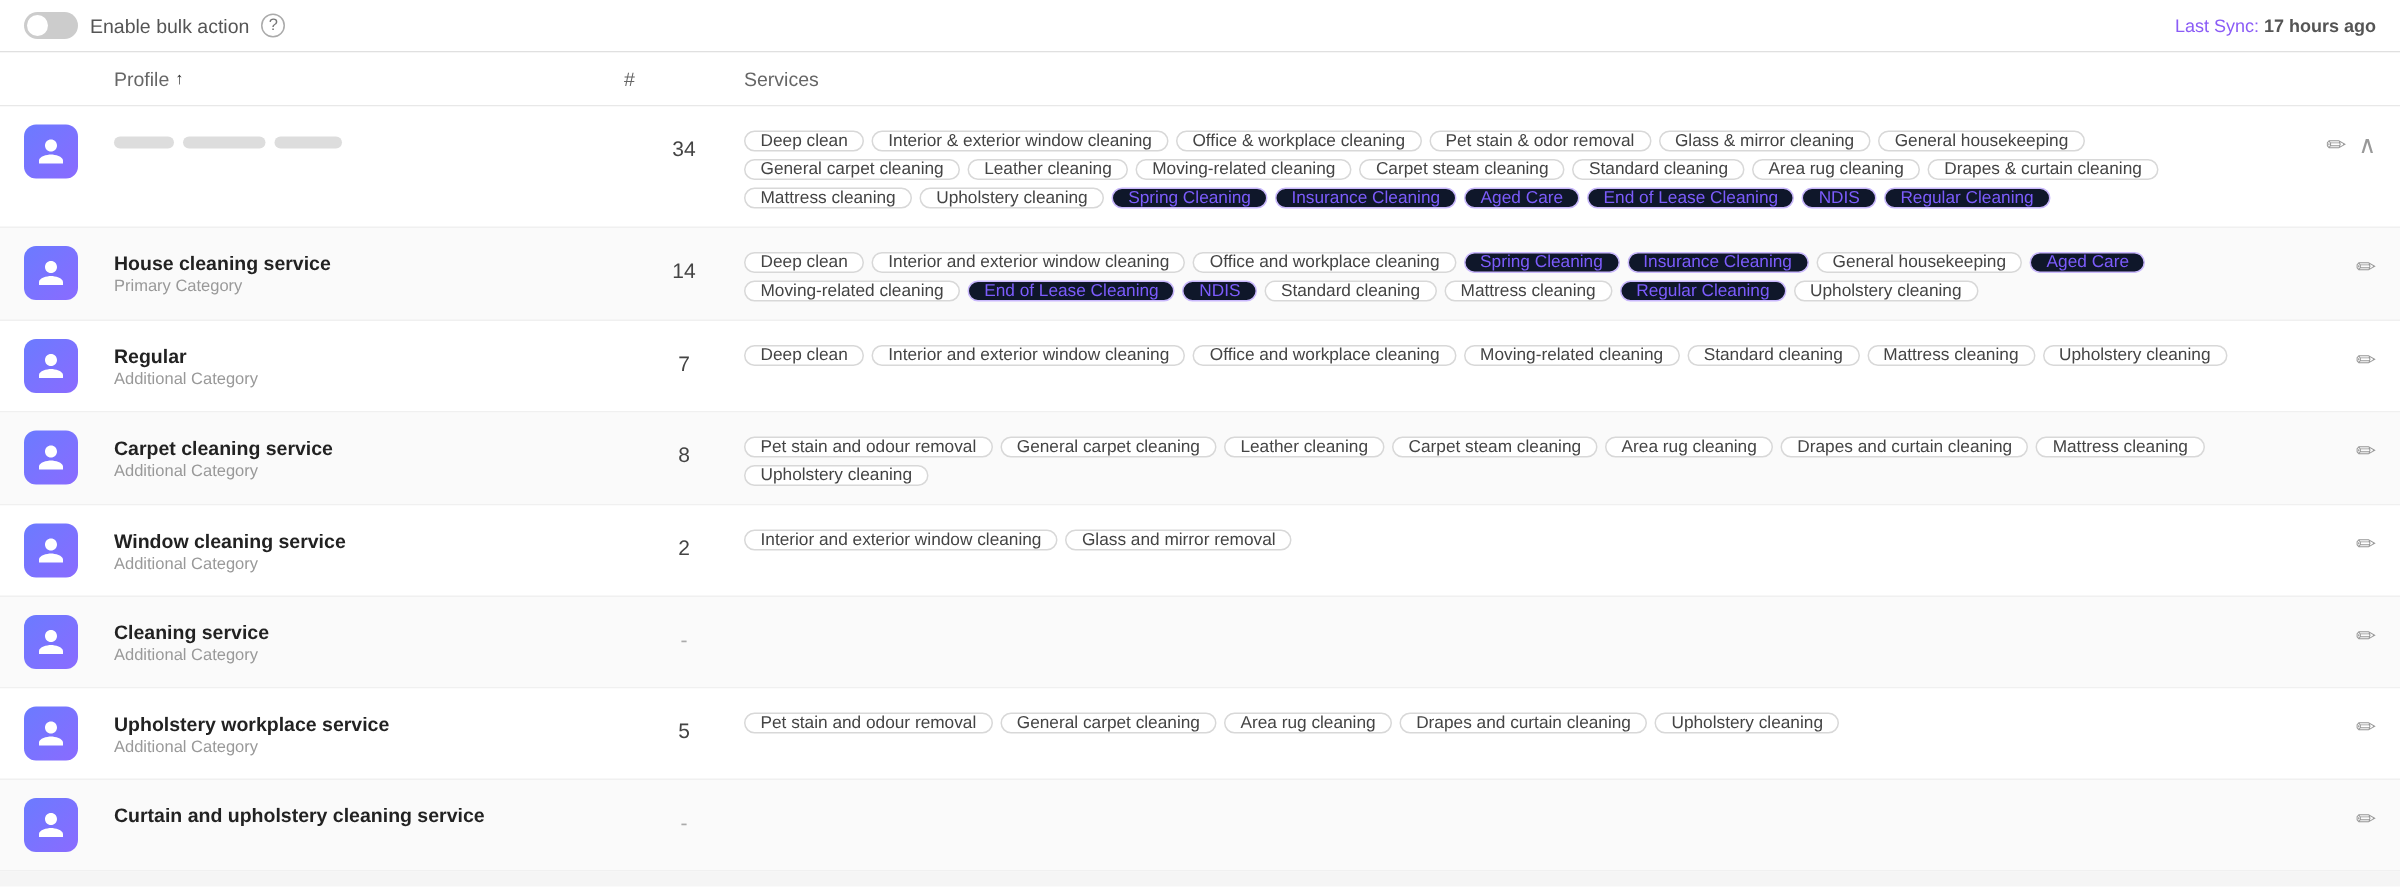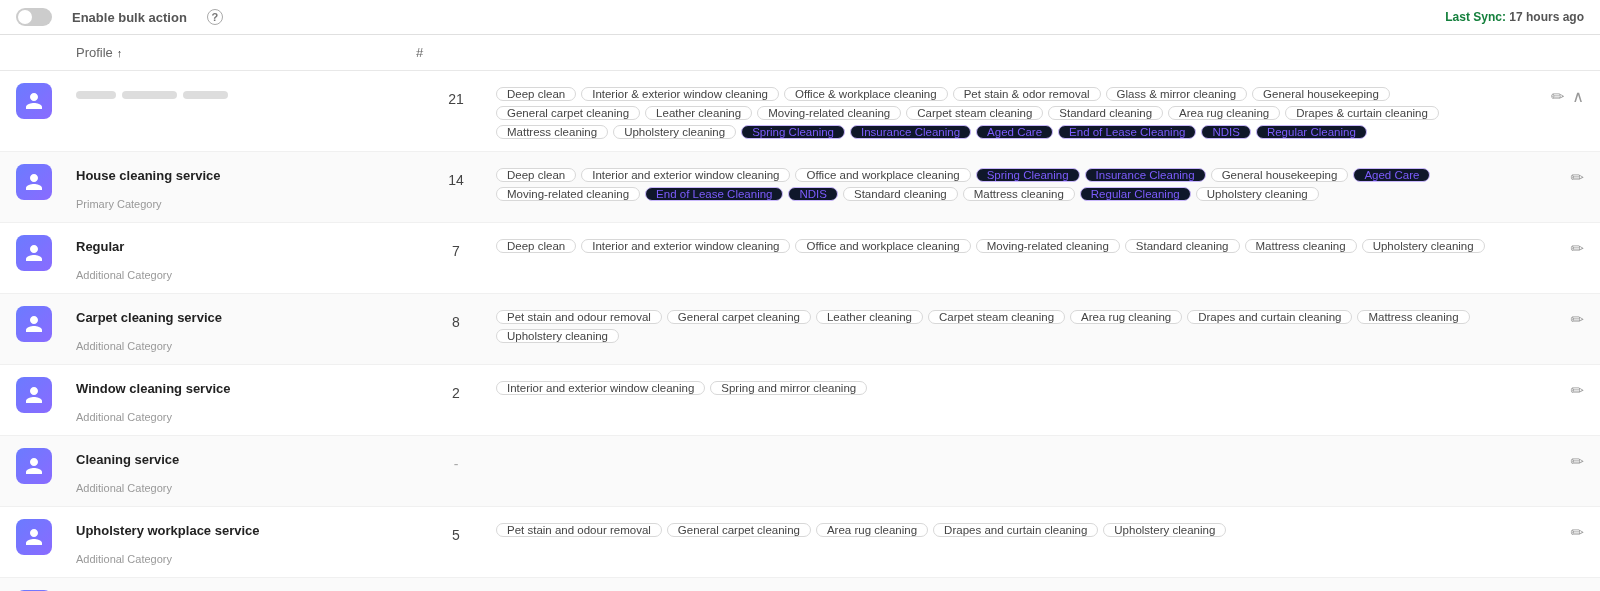--- a/index.html
+++ b/index.html
@@ -13,22 +13,21 @@
       display: flex;
       align-items: center;
       justify-content: space-between;
       padding: 8px 16px;
       background: #fff;
       border-bottom: 1px solid #e0e0e0;
     }
     .bulk-action {
       display: flex;
       align-items: center;
-      gap: 20px;
-      font-weight: bold;
+      gap: 8px;
     }
     .toggle {
       width: 36px;
       height: 18px;
       background: #ccc;
       border-radius: 9px;
       position: relative;
       cursor: pointer;
     }
     .toggle::after {
@@ -55,22 +54,22 @@
       justify-content: center;
       font-size: 11px;
       color: #777;
       cursor: pointer;
     }
     .last-sync {
       font-size: 12px;
       color: #888;
     }
     .last-sync span {
-      font-weight: 700;
-      color: #15803d;
+      font-weight: 400;
+      color: #8b5cf6;
     }
     .table-container {
       background: #fff;
     }
     .table-header {
       display: grid;
       grid-template-columns: 60px 340px 80px 1fr 60px;
       padding: 10px 16px;
       border-bottom: 1px solid #e8e8e8;
       color: #666;
@@ -94,21 +93,21 @@
       height: 36px;
       background: linear-gradient(135deg, #6b7bff, #8a6bff);
       border-radius: 8px;
       display: flex;
       align-items: center;
       justify-content: center;
     }
     .row-icon svg { fill: #fff; }
     .profile-info { padding-top: 4px; }
     .profile-name { font-weight: 600; font-size: 13px; color: #222; }
-    .profile-cat { font-size: 11px; color: #999; margin-top: 15px; }
+    .profile-cat { font-size: 11px; color: #999; margin-top: 2px; }
     .profile-placeholder {
       display: flex;
       gap: 6px;
       align-items: center;
       padding-top: 8px;
     }
     .ph-bar {
       height: 8px;
       border-radius: 4px;
       background: #ddd;
@@ -178,39 +177,40 @@
 </div>
 
 <div class="table-container">
   <div class="table-header">
     <div></div>
     <div class="col-profile">
       <span>Profile</span>
       <span class="sort-arrow">↑</span>
     </div>
     <div>#</div>
+    <div>Services</div>
     <div></div>
   </div>
   <div id="table-body">
       <div class="table-row expanded">
         <div>
           <div class="row-icon">
     <svg width="20" height="20" viewBox="0 0 24 24">
               <path d="M12 12c2.7 0 4.8-2.1 4.8-4.8S14.7 2.4 12 2.4 7.2 4.5 7.2 7.2 9.3 12 12 12zm0 2.4c-3.2 0-9.6 1.6-9.6 4.8v2.4h19.2v-2.4c0-3.2-6.4-4.8-9.6-4.8z"></path>
             </svg>
   </div>
         </div>
         <div>
           <div class="profile-placeholder">
       <div class="ph-bar" style="width:40px;"></div>
       <div class="ph-bar" style="width:55px;"></div>
       <div class="ph-bar" style="width:45px;"></div>
     </div>
         </div>
-        <div class="num-cell">21</div>
+        <div class="num-cell">34</div>
         <div class="services-cell">
           <span class="tag">Deep clean</span>
           <span class="tag">Interior &amp; exterior window cleaning</span>
           <span class="tag">Office &amp; workplace cleaning</span>
           <span class="tag">Pet stain &amp; odor removal</span>
           <span class="tag">Glass &amp; mirror cleaning</span>
           <span class="tag">General housekeeping</span>
           <span class="tag">General carpet cleaning</span>
           <span class="tag">Leather cleaning</span>
           <span class="tag">Moving-related cleaning</span>
@@ -334,21 +334,21 @@
         </div>
         <div>
           <div class="profile-info">
       <div class="profile-name">Window cleaning service</div>
       <div class="profile-cat">Additional Category</div>
     </div>
         </div>
         <div class="num-cell">2</div>
         <div class="services-cell">
           <span class="tag">Interior and exterior window cleaning</span>
-          <span class="tag">Spring and mirror cleaning</span>
+          <span class="tag">Glass and mirror removal</span>
         </div>
         <div class="actions-cell">
           <span class="edit-icon">✏</span>
         </div>
       </div>
       <div class="table-row">
         <div>
           <div class="row-icon">
     <svg width="20" height="20" viewBox="0 0 24 24">
               <path d="M12 12c2.7 0 4.8-2.1 4.8-4.8S14.7 2.4 12 2.4 7.2 4.5 7.2 7.2 9.3 12 12 12zm0 2.4c-3.2 0-9.6 1.6-9.6 4.8v2.4h19.2v-2.4c0-3.2-6.4-4.8-9.6-4.8z"></path>

